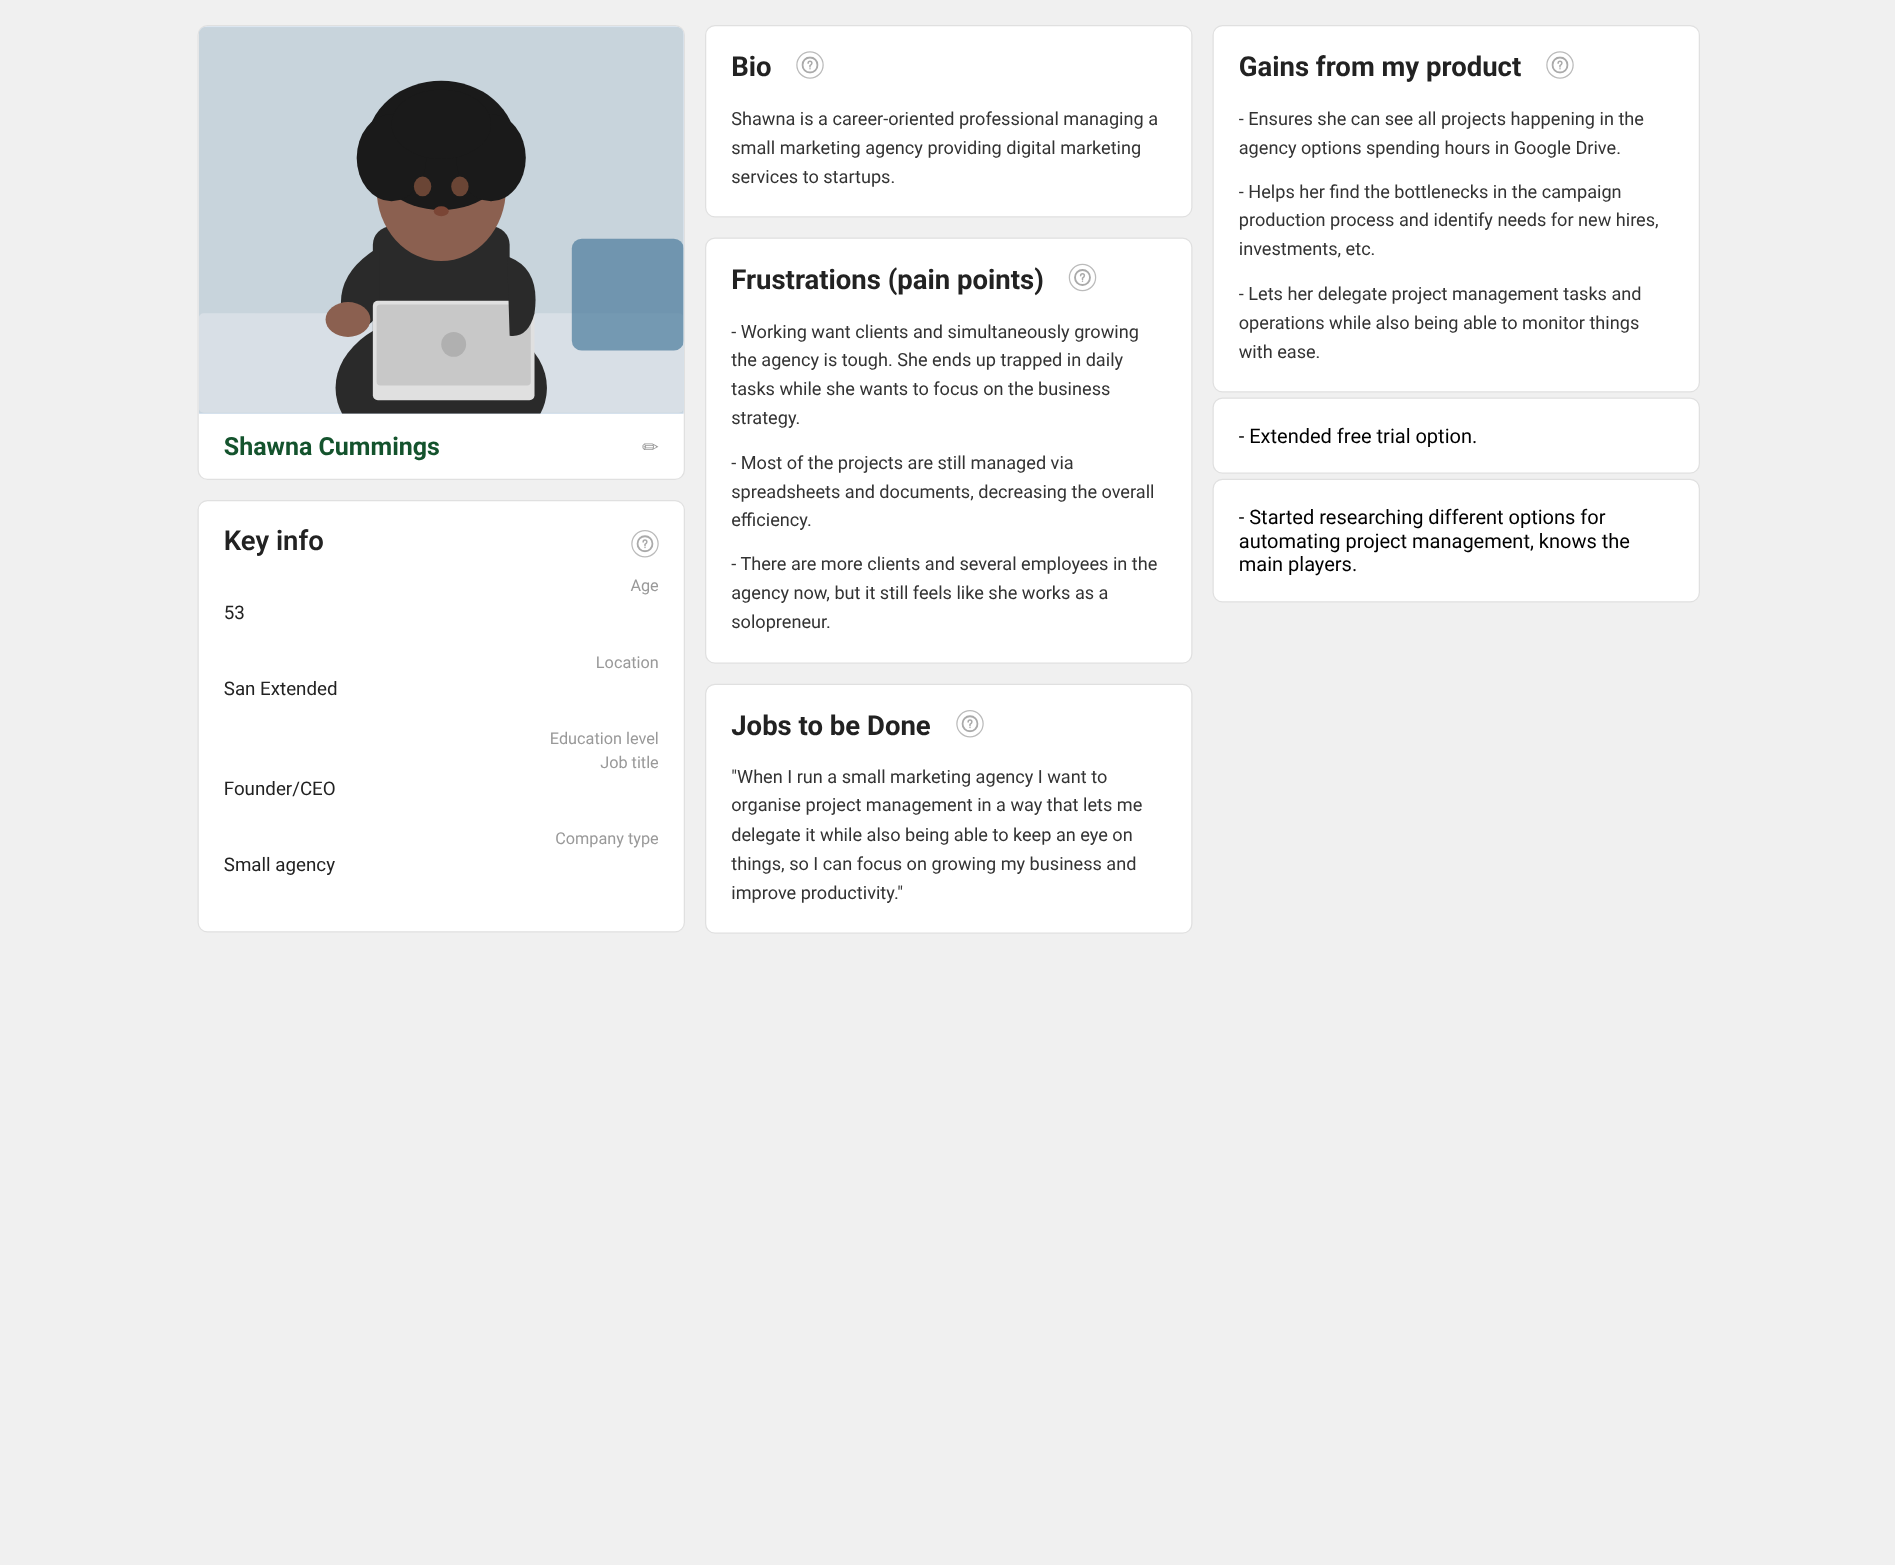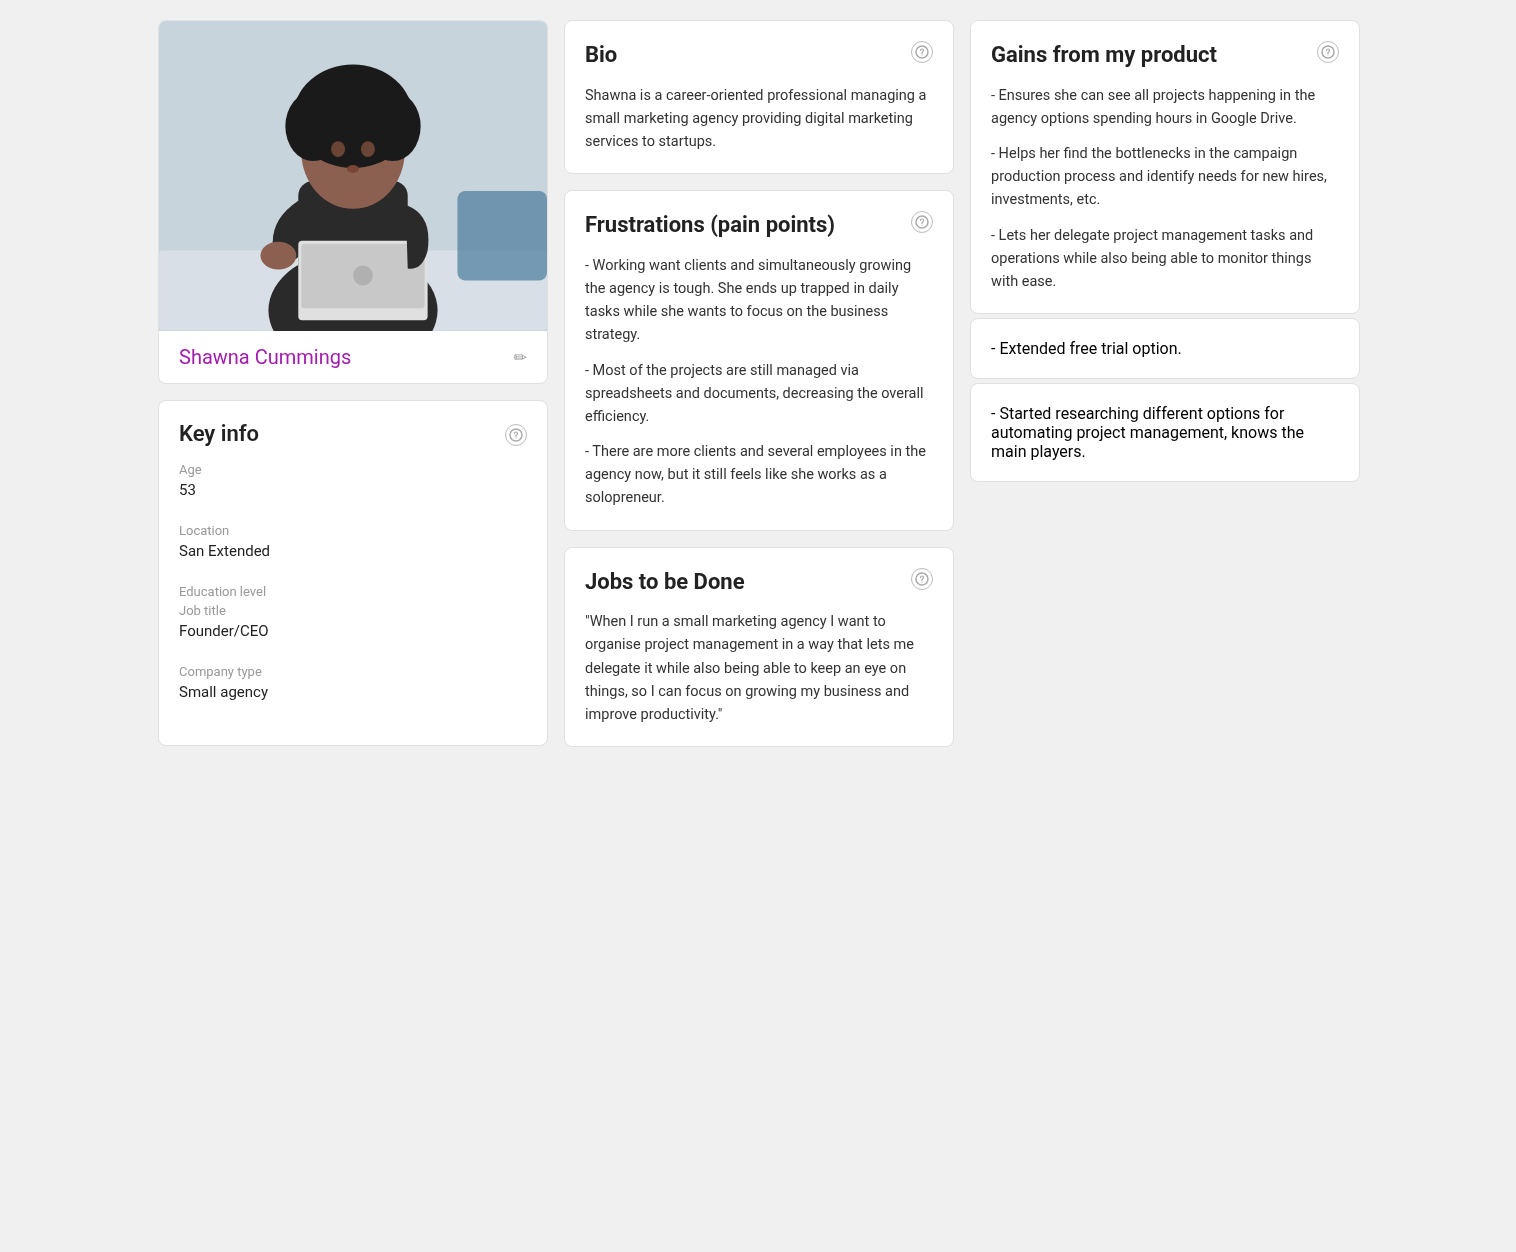--- a/index.html
+++ b/index.html
@@ -59,22 +59,22 @@
       height: 100%;
     }
     .profile-name-row {
       display: flex;
       align-items: center;
       justify-content: space-between;
       padding: 14px 20px;
     }
     .profile-name {
       font-size: 20px;
-      font-weight: 400;
-      color: #a21caf;
+      font-weight: 700;
+      color: #14532d;
     }
     .edit-icon {
       color: #999;
       font-size: 16px;
       cursor: pointer;
     }
 
     
     .key-info-card .card-header {
       display: flex;
@@ -99,37 +99,37 @@
       font-size: 11px;
       cursor: pointer;
     }
     .info-field {
       margin-bottom: 4px;
     }
     .info-label {
       font-size: 13px;
       color: #999;
       margin-bottom: 4px;
+      text-align: right;
     }
     .info-value {
       font-size: 15px;
       color: #222;
       padding-bottom: 12px;
       border-bottom: 1px solid #e8e8e8;
       margin-bottom: 12px;
     }
     .info-value:last-child {
       border-bottom: none;
     }
 
     
     .content-card .card-header {
       display: flex;
       align-items: flex-start;
-      justify-content: space-between;
       margin-bottom: 14px;
     }
     .content-card-title {
       font-size: 22px;
       font-weight: 700;
       color: #222;
       line-height: 1.3;
       padding-right: 20px;
     }
     .card-body {

